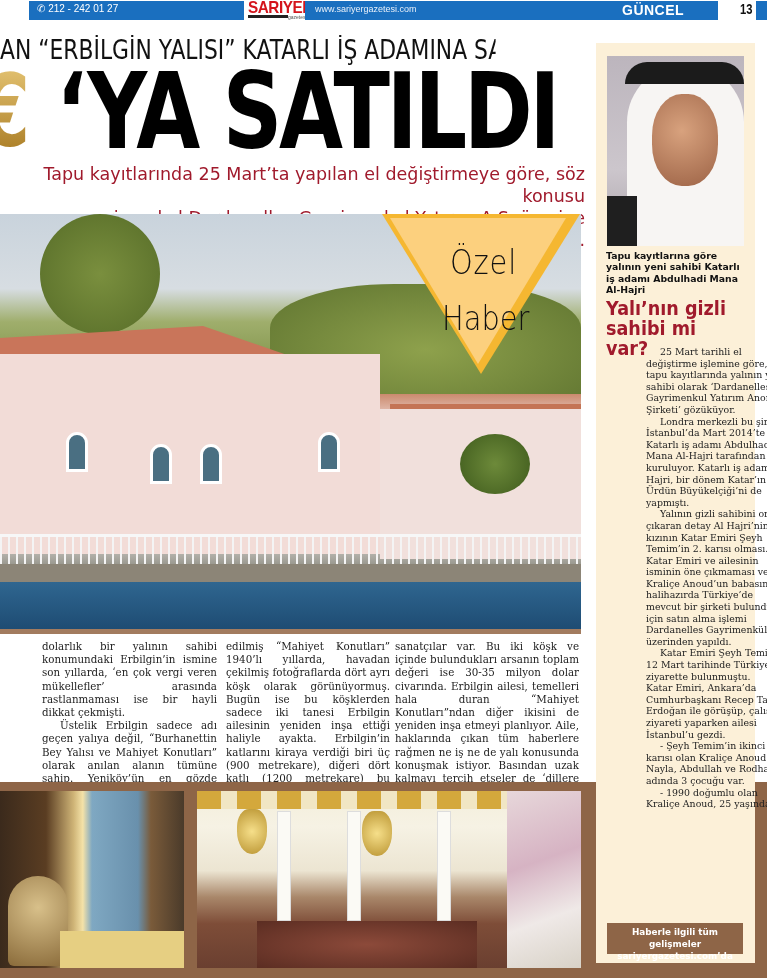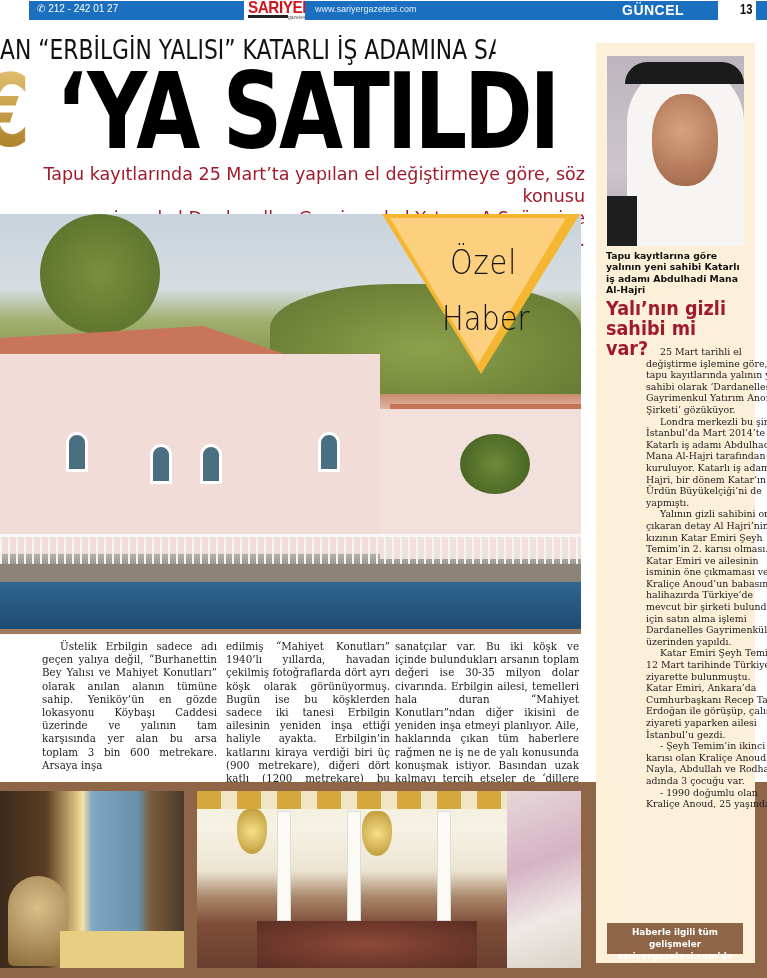--- a/index.html
+++ b/index.html
@@ -129,20 +129,21 @@
 </div>
 <div class="badge">
   <div class="tri-outer"></div>
   <div class="tri-inner"></div>
   <span class="t1">Özel</span>
   <span class="t2">Haber</span>
 </div>
 <div class="hero-strip"></div>
 
 <div class="col col1">
+  <p>dolarlık bir yalının sahibi konumundaki Erbilgin’in ismine son yıllarda, ‘en çok vergi veren mükellefler’ arasında rastlanmaması ise bir hayli dikkat çekmişti.</p>
   <p class="ind">Üstelik Erbilgin sadece adı geçen yalıya değil, “Burhanettin Bey Yalısı ve Mahiyet Konutları” olarak anılan alanın tümüne sahip. Yeniköy’ün en gözde lokasyonu Köybaşı Caddesi üzerinde ve yalının tam karşısında yer alan bu arsa toplam 3 bin 600 metrekare. Arsaya inşa</p>
 </div>
 <div class="col col2">
   <p>edilmiş “Mahiyet Konutları” 1940’lı yıllarda, havadan çekilmiş fotoğraflarda dört ayrı köşk olarak görünüyormuş. Bugün ise bu köşklerden sadece iki tanesi Erbilgin ailesinin yeniden inşa ettiği haliyle ayakta. Erbilgin’in katlarını kiraya verdiği biri üç (900 metrekare), diğeri dört katlı (1200 metrekare) bu köşklerin şimdiki sakinleri arasında ise Sarar Giyim’in patronu Cemalettin Sarar ile Mahzar Alanson ve Nil Karaibrahimgil gibi</p>
 </div>
 <div class="col col3">
   <p>sanatçılar var. Bu iki köşk ve içinde bulundukları arsanın toplam değeri ise 30-35 milyon dolar civarında. Erbilgin ailesi, temelleri hala duran “Mahiyet Konutları”ndan diğer ikisini de yeniden inşa etmeyi planlıyor. Aile, haklarında çıkan tüm haberlere rağmen ne iş ne de yalı konusunda konuşmak istiyor. Basından uzak kalmayı tercih etseler de ‘dillere destan’ yalılarının kapısını misafirperver bir tutumla açmayı ihmal etmiyorlar.</p>
 </div>
 
 <div class="bottom-band"></div>

